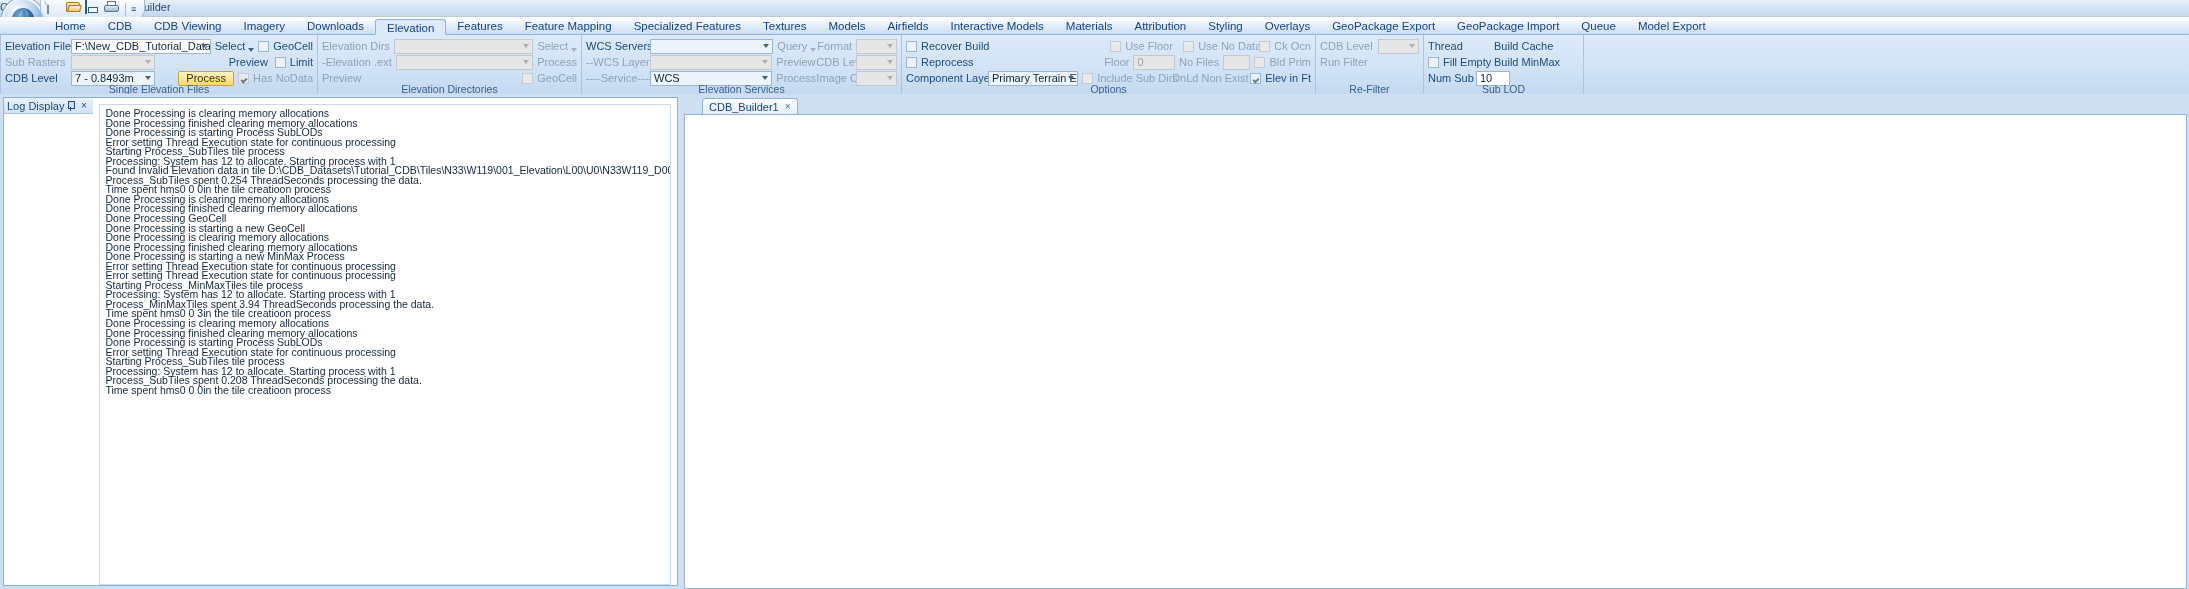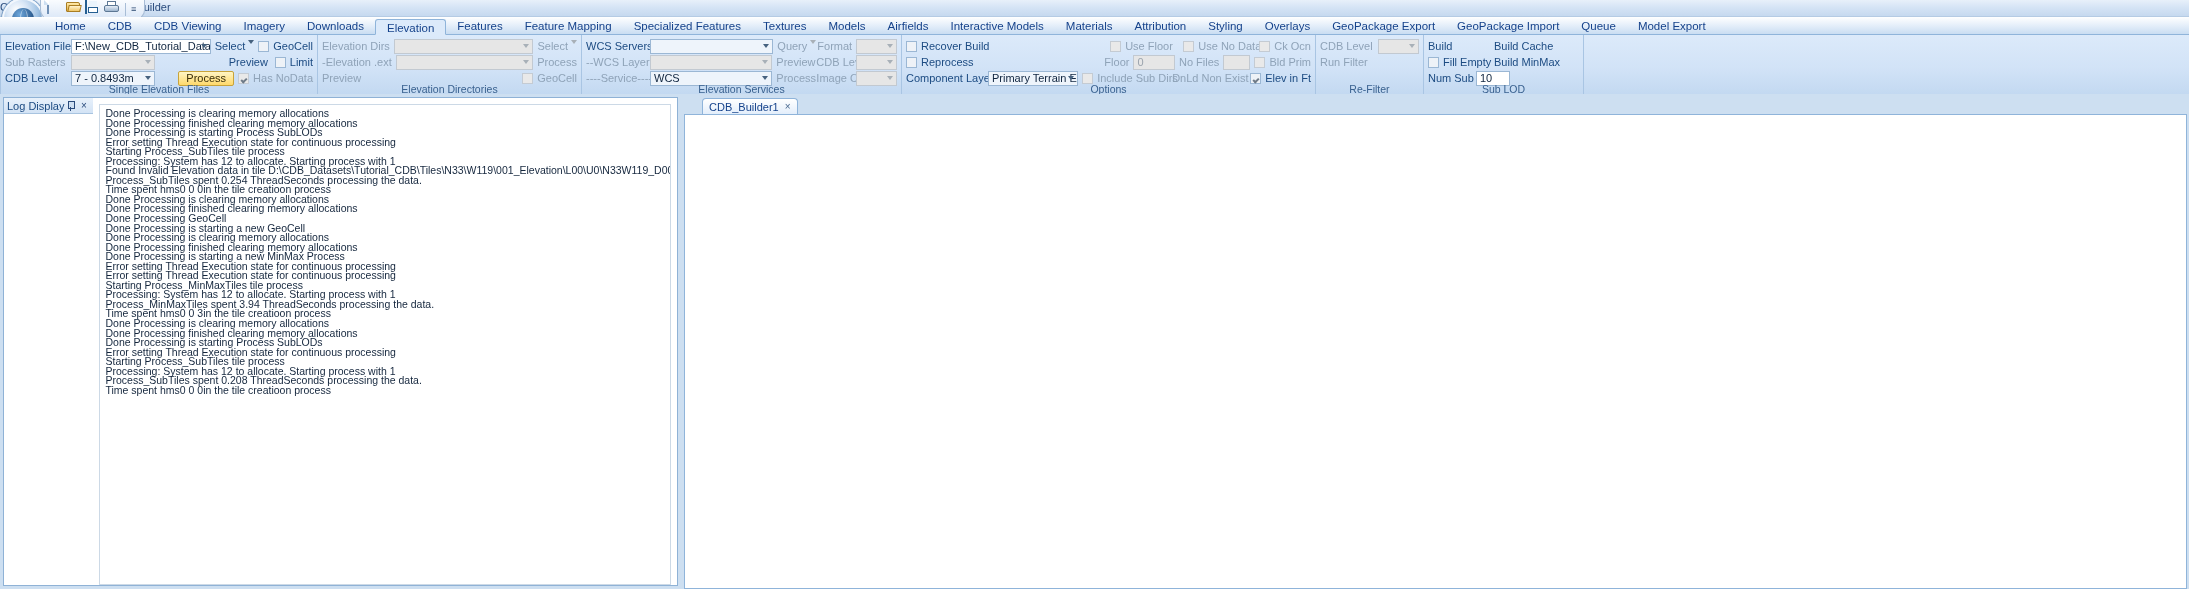--- a/index.html
+++ b/index.html
@@ -132,21 +132,21 @@
   .combo.white{background:#ffffff;}
   .combo.dim{background:#e6e6e6;border-color:#c2c9d1;color:#9aa3ad;}
   .combo .arw{
     position:absolute;right:3px;top:50%;transform:translateY(-50%);
     width:0;height:0;border-left:3px solid transparent;border-right:3px solid transparent;
     border-top:4px solid #46627f;
   }
   .combo.dim .arw{border-top-color:#a8b0b8;}
 
   
-  .flatdd{display:flex;align-items:flex-start;gap:3px;font-size:11px;color:#1c4b82;white-space:nowrap;}
+  .flatdd{display:flex;align-items:flex-end;gap:3px;font-size:11px;color:#1c4b82;white-space:nowrap;}
   .flatdd .arw{width:0;height:0;border-left:3px solid transparent;border-right:3px solid transparent;border-top:4px solid #46627f;}
   .flatdd.dim{color:#8fa3b8;}
   .flatdd.dim .arw{border-top-color:#a8b0b8;}
 
   
   .cb{display:flex;align-items:center;gap:4px;white-space:nowrap;font-size:11px;color:#1c4b82;}
   .cb .box{
     width:11px;height:11px;box-sizing:border-box;
     background:#eef2f7;border:1px solid #9bb7d4;position:relative;flex:0 0 auto;
   }
@@ -534,21 +534,21 @@
           <span class="lbl dim" style="width:56px">Run Filter</span>
         </div>
         <div class="rrow"></div>
       </div>
       <div class="glabel">Re-Filter</div>
     </div>
 
     <div class="rgroup" style="width:160px">
       <div class="grows">
         <div class="rrow">
-          <span class="lbl" style="width:62px">Build</span>
+          <span class="lbl" style="width:62px">Thread</span>
           <span class="lbl">Build Cache</span>
         </div>
         <div class="rrow">
           <div class="cb" style="width:62px">
             <span class="box"></span>
             <span>Fill Empty</span>
           </div>
           <span class="lbl">Build MinMax</span>
         </div>
         <div class="rrow">

